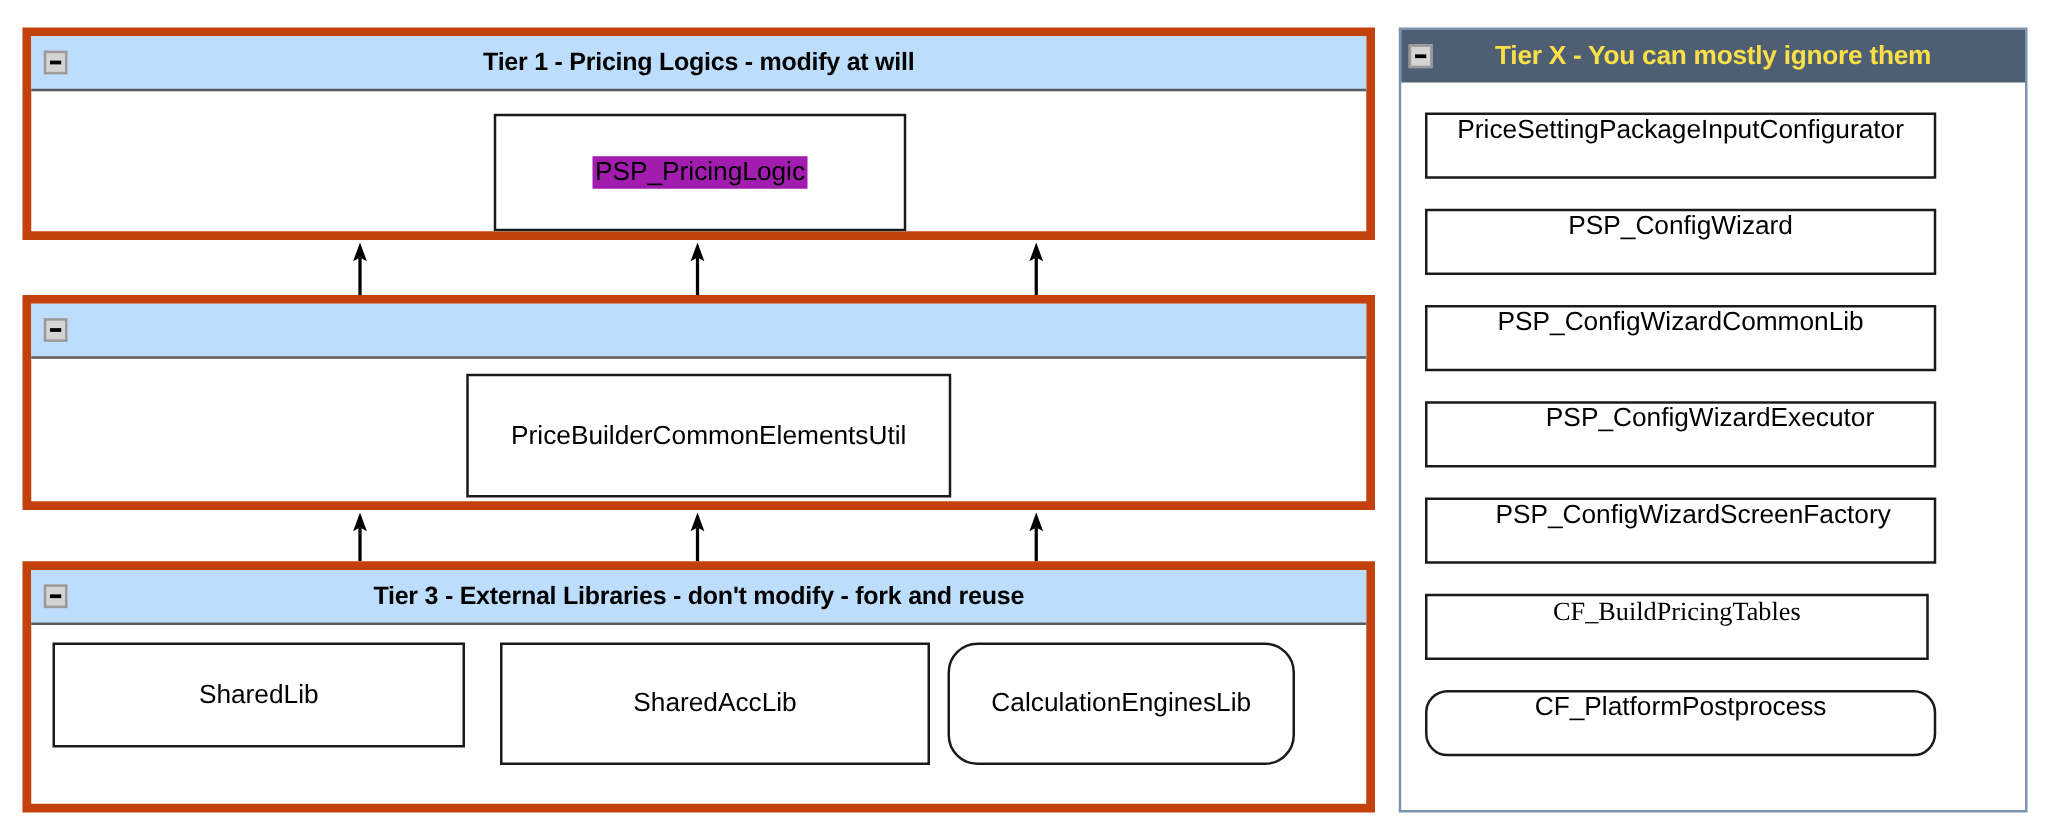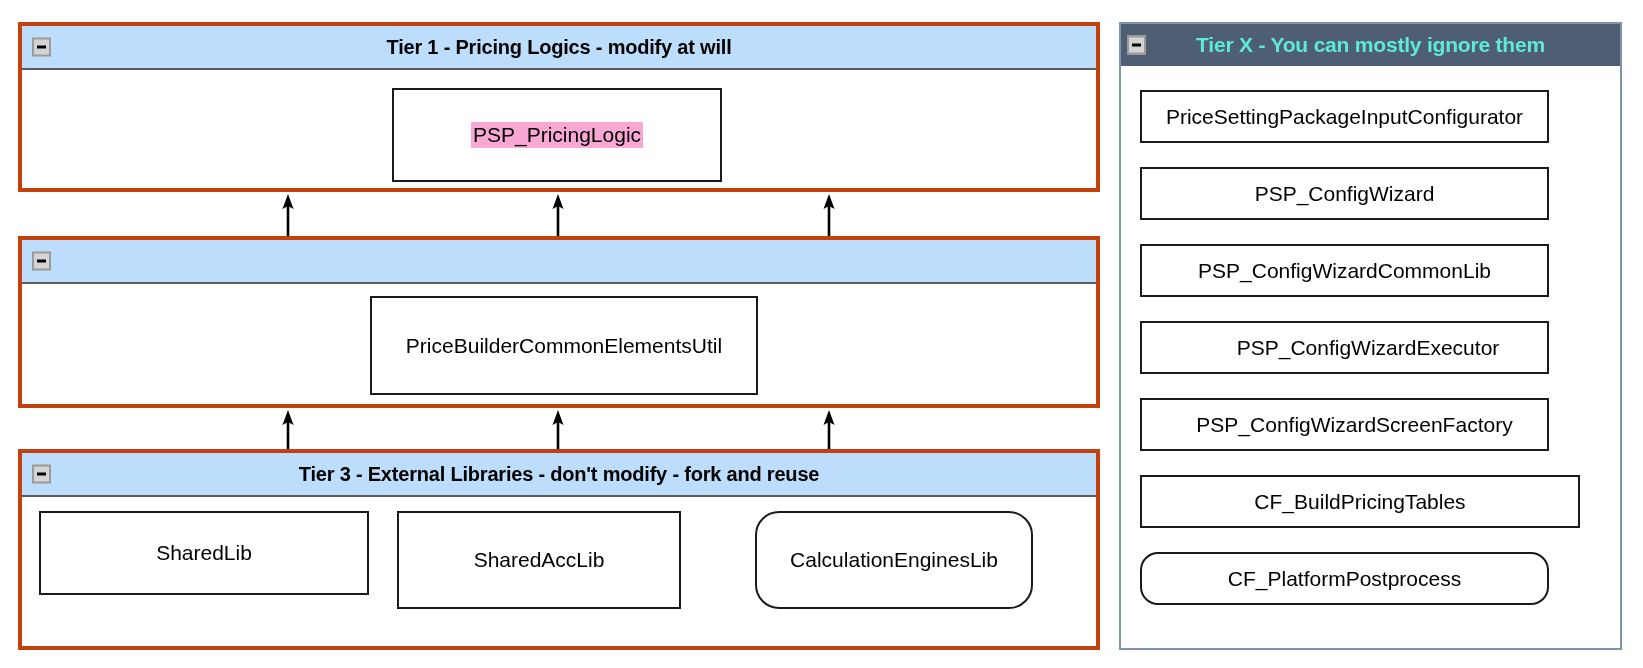--- a/index.html
+++ b/index.html
@@ -19,21 +19,21 @@
     position: relative;
     width: 1643px;
     height: 668px;
   }
 
   
   .tier {
     position: absolute;
     box-sizing: border-box;
     background: #ffffff;
-    border: 4px solid #c2410c;
+    border: 7px solid #c2410c;
   }
   .tier-header {
     box-sizing: border-box;
     height: 44px;
     background: #bcddfb;
     border-bottom: 2px solid #5c5c5c;
     display: flex;
     align-items: center;
     justify-content: center;
     position: relative;
@@ -77,21 +77,21 @@
     background: #ffffff;
     border: 2px solid #1a1a1a;
     display: flex;
     align-items: center;
     justify-content: center;
     font-size: 21px;
     color: #000000;
     white-space: nowrap;
   }
   .node .label-hl {
-    background: #f9a8d4;
+    background: #a21caf;
     padding: 1px 2px;
     text-align: center;
   }
 
   
   .arrow {
     position: absolute;
     width: 14px;
   }
 
@@ -105,33 +105,32 @@
   #tierx-header {
     box-sizing: border-box;
     height: 42px;
     background: #4f5f73;
     display: flex;
     align-items: center;
     justify-content: center;
     position: relative;
   }
   #tierx-header .tier-title {
-    color: #5eead4;
+    color: #fde047;
     font-size: 21px;
   }
   #tierx-header .collapse-btn {
     left: 6px;
   }
   .tierx-item {
     position: absolute;
     box-sizing: border-box;
     background: #ffffff;
     border: 2px solid #1a1a1a;
     display: flex;
-    align-items: center;
     justify-content: center;
     font-size: 21px;
     color: #000000;
     white-space: nowrap;
   }
 </style>
 </head>
 <body>
 
 <div id="canvas">
@@ -193,21 +192,21 @@
     <div class="tier-header">
       <div class="collapse-btn">
         <div class="bar"></div>
       </div>
       <div class="tier-title">Tier 3 - External Libraries - don't modify - fork and reuse</div>
     </div>
     <div class="tier-body">
       <div class="node" style="left:17px; top:14px; width:330px; height:84px;">
         <span>SharedLib</span>
       </div>
-      <div class="node" style="left:375px; top:14px; width:284px; height:98px;">
+      <div class="node" style="left:375px; top:14px; width:344px; height:98px;">
         <span>SharedAccLib</span>
       </div>
       <div class="node" style="left:733px; top:14px; width:278px; height:98px;border-radius:24px;">
         <span>CalculationEnginesLib</span>
       </div>
     </div>
   </div>
 
   <div id="tierx" style="left:1119px; top:22px; width:503px; height:628px;">
     <div id="tierx-header">
@@ -225,21 +224,21 @@
     </div>
     <div class="tierx-item" style="left:19px; top:143px; width:409px; height:53px;">
       <span>PSP_ConfigWizard</span>
     </div>
     <div class="tierx-item" style="left:19px; top:297px; width:409px; height:53px;padding-left:47px;">
       <span>PSP_ConfigWizardExecutor</span>
     </div>
     <div class="tierx-item" style="left:19px; top:374px; width:409px; height:53px;padding-left:20px;">
       <span>PSP_ConfigWizardScreenFactory</span>
     </div>
-    <div class="tierx-item" style="left:19px; top:451px; width:440px; height:53px;">
+    <div class="tierx-item" style="left:19px; top:451px; width:403px; height:53px;font-family:Liberation Serif, serif;">
       <span>CF_BuildPricingTables</span>
     </div>
     <div class="tierx-item" style="left:19px; top:528px; width:409px; height:53px;border-radius:18px;">
       <span>CF_PlatformPostprocess</span>
     </div>
   </div>
 
 </div>
 
 </body></html>

